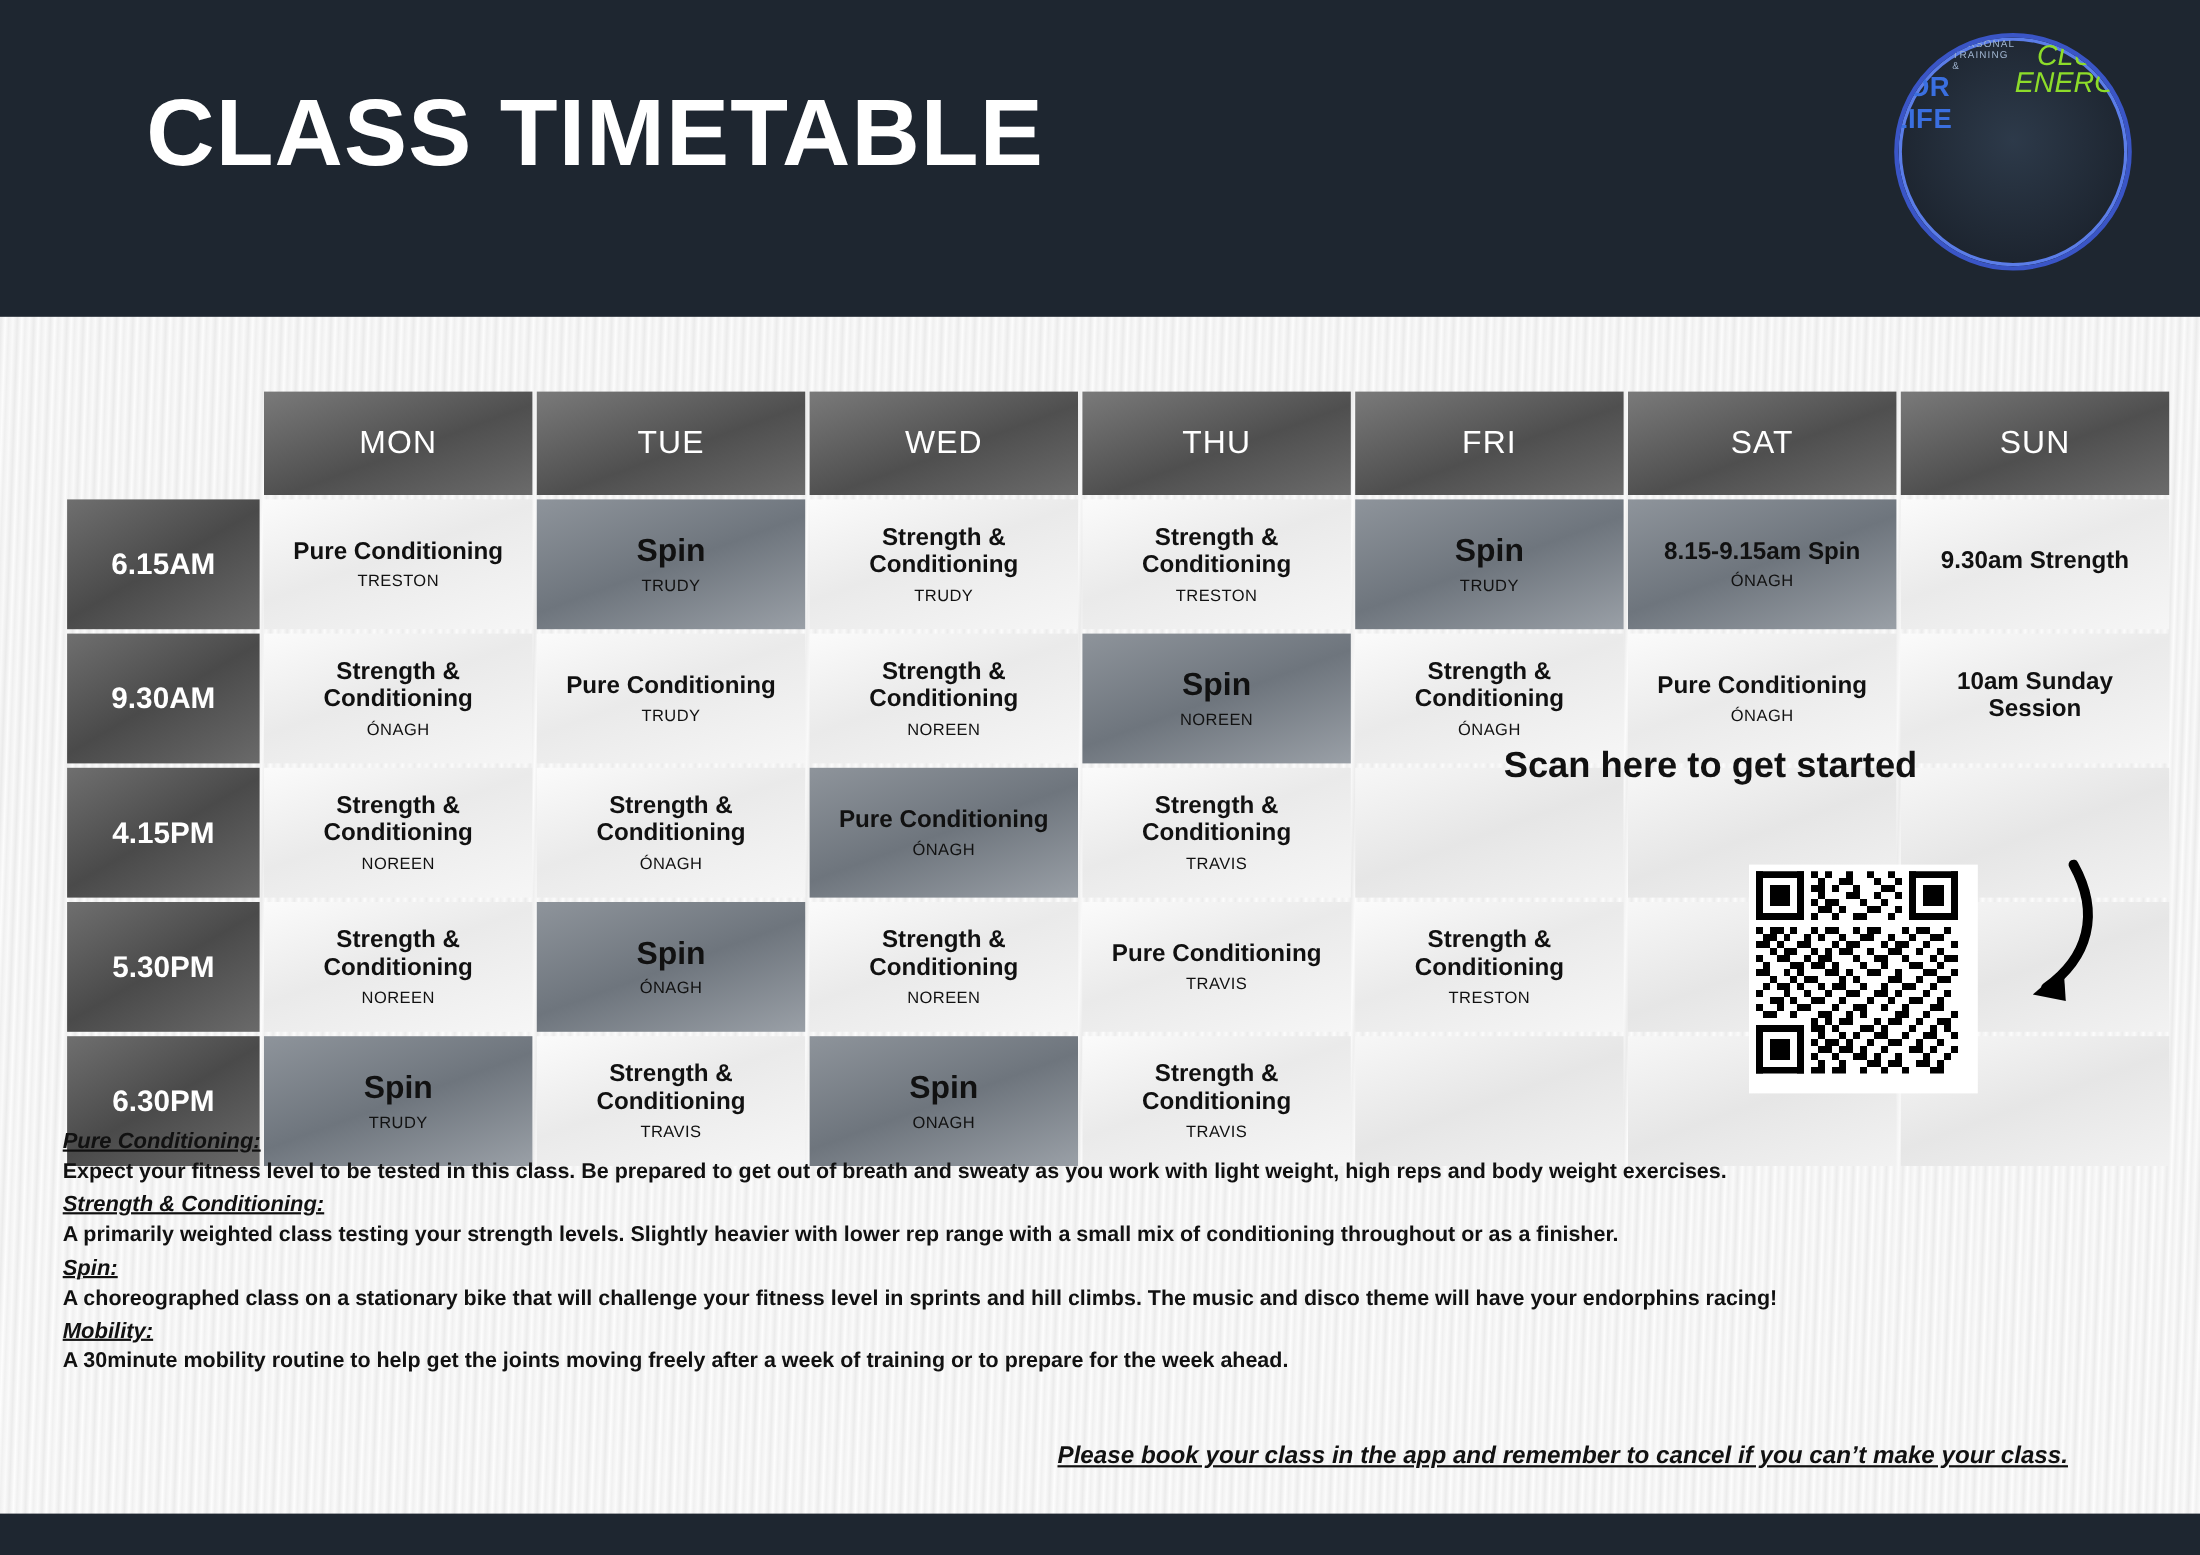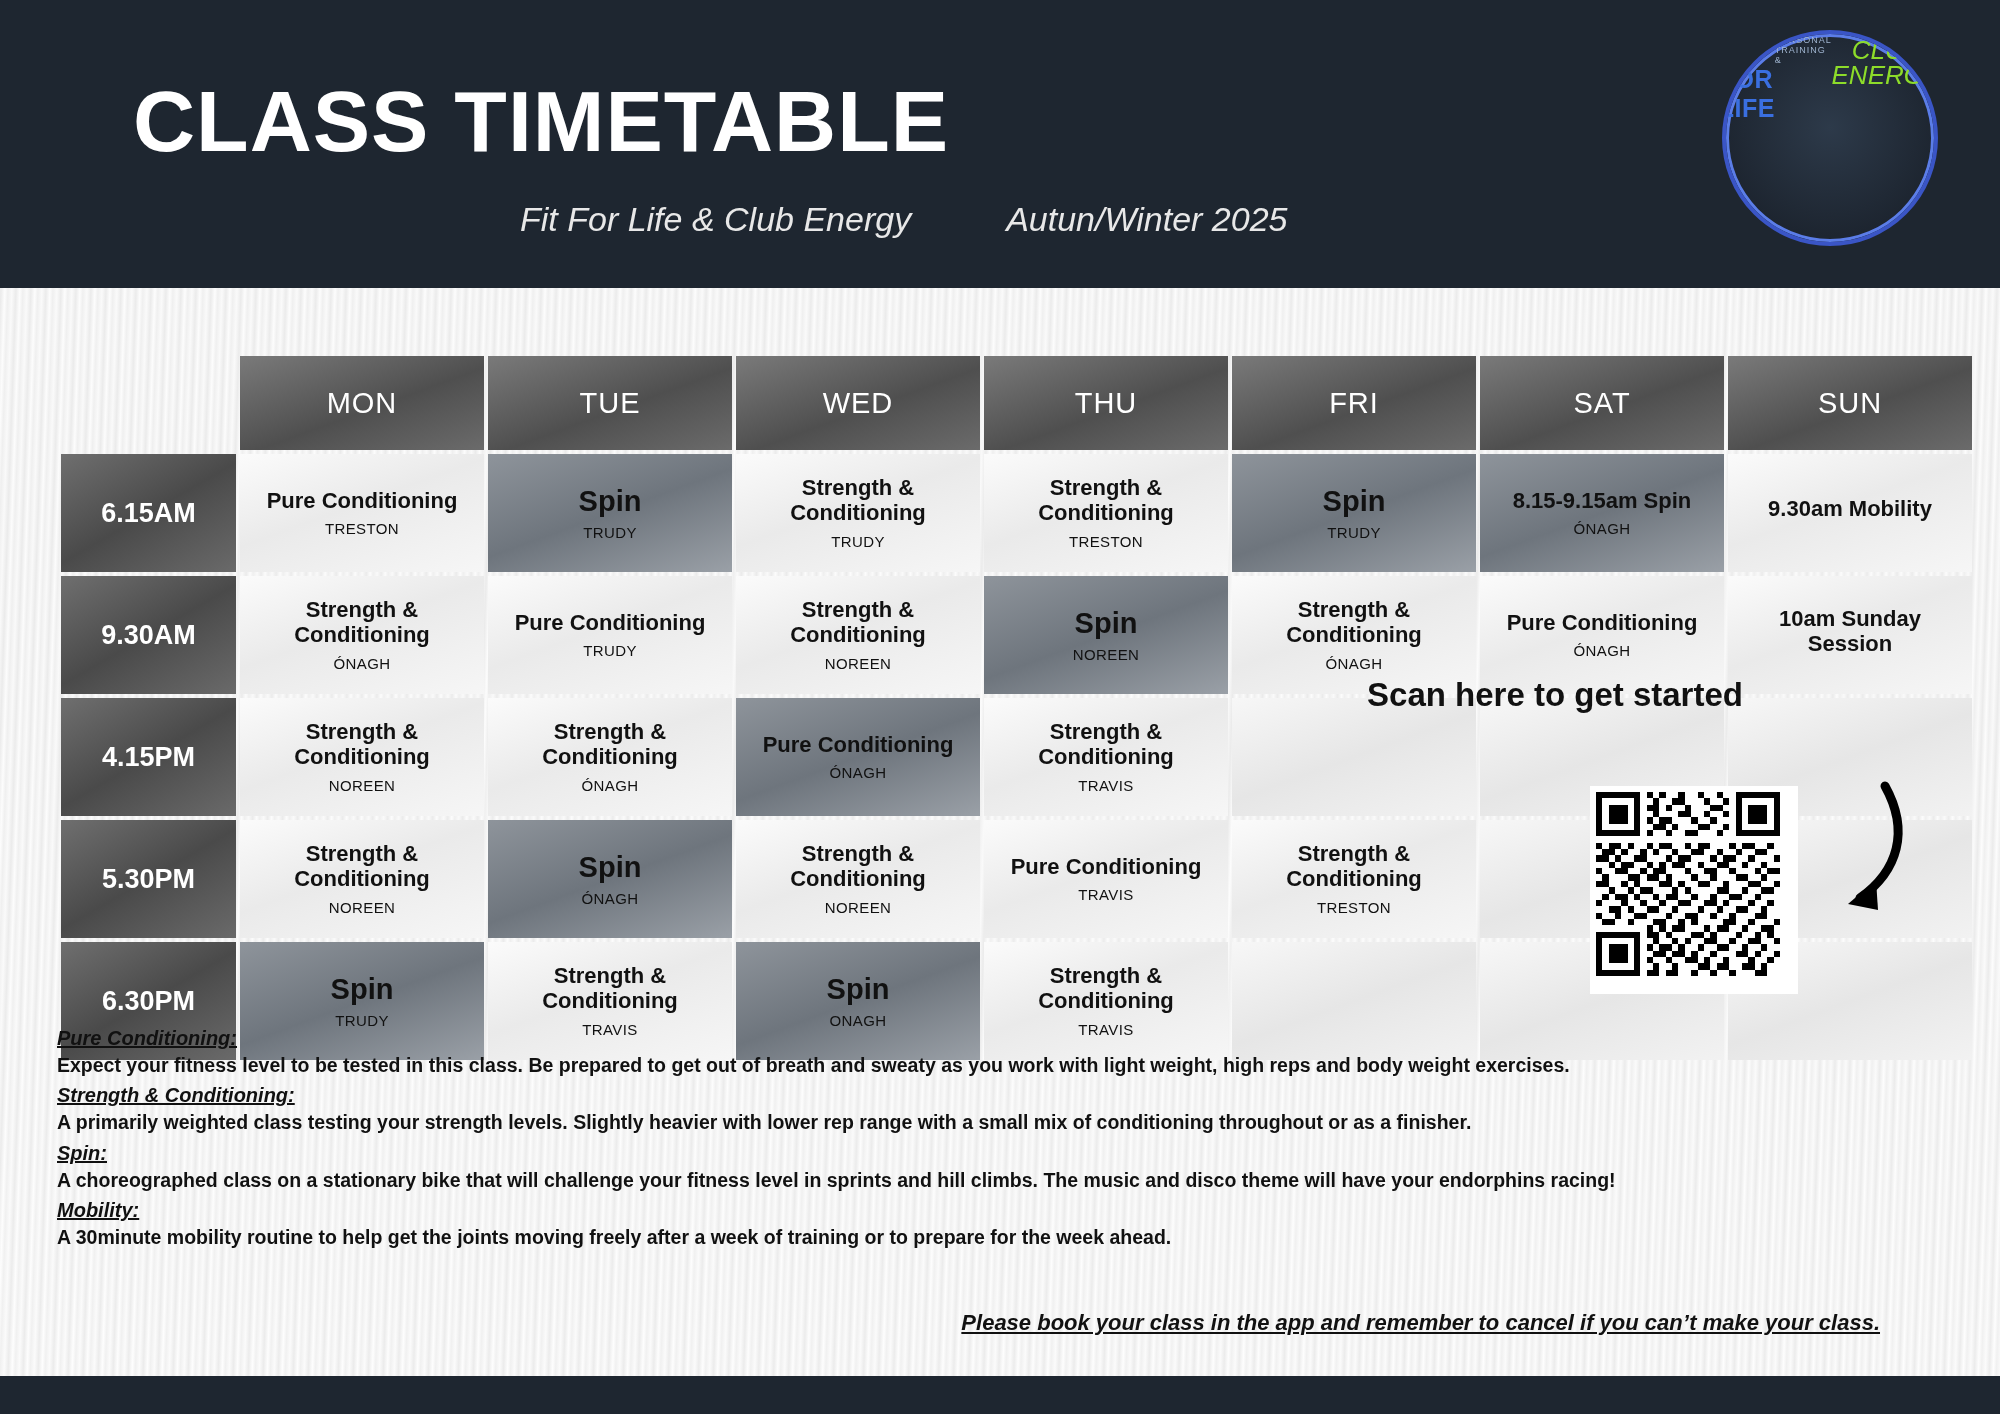--- a/index.html
+++ b/index.html
@@ -236,24 +236,20 @@
     background: #1e2630;
   }
 </style>
 </head>
 <body>
 
 <div class="page">
 
   <div class="header">
     <div class="title">CLASS TIMETABLE</div>
-    <div class="subtitle-row">
-      <span>Fit For Life &amp; Club Energy</span>
-      <span>Autun/Winter 2025</span>
-    </div>
     <div class="logo">
       <svg class="swoosh" viewBox="0 0 130 56">
         <path d="M4 44 C30 16, 58 8, 96 6" stroke="#cfd6df" stroke-width="7" fill="none" stroke-linecap="round"></path>
         <path d="M10 52 C40 30, 72 24, 110 22" stroke="#8ddc2a" stroke-width="6" fill="none" stroke-linecap="round"></path>
         <circle cx="88" cy="14" r="6" fill="#cfd6df"></circle>
         <path d="M80 24 L96 24 L88 40 Z" fill="#cfd6df"></path>
       </svg>
       <div class="l1">FIT FOR LIFE</div>
       <div class="l2">PERSONAL TRAINING &amp;</div>
       <div class="l3">CLUB ENERGY</div>
@@ -306,21 +302,21 @@
           </td>
           <td class="cell cell-dark">
             <div class="cls-name big">Spin</div>
             <div class="cls-coach">TRUDY</div>
           </td>
           <td class="cell cell-dark">
             <div class="cls-name">8.15-9.15am Spin</div>
             <div class="cls-coach">ÓNAGH</div>
           </td>
           <td class="cell cell-light">
-            <div class="cls-name">9.30am Mobility</div>
+            <div class="cls-name">9.30am Strength</div>
             <div class="cls-coach"></div>
           </td>
         </tr>
 
         <tr>
           <td class="timecell">9.30AM</td>
           <td class="cell cell-light">
             <div class="cls-name">Strength &amp; Conditioning</div>
             <div class="cls-coach">ÓNAGH</div>
           </td>

